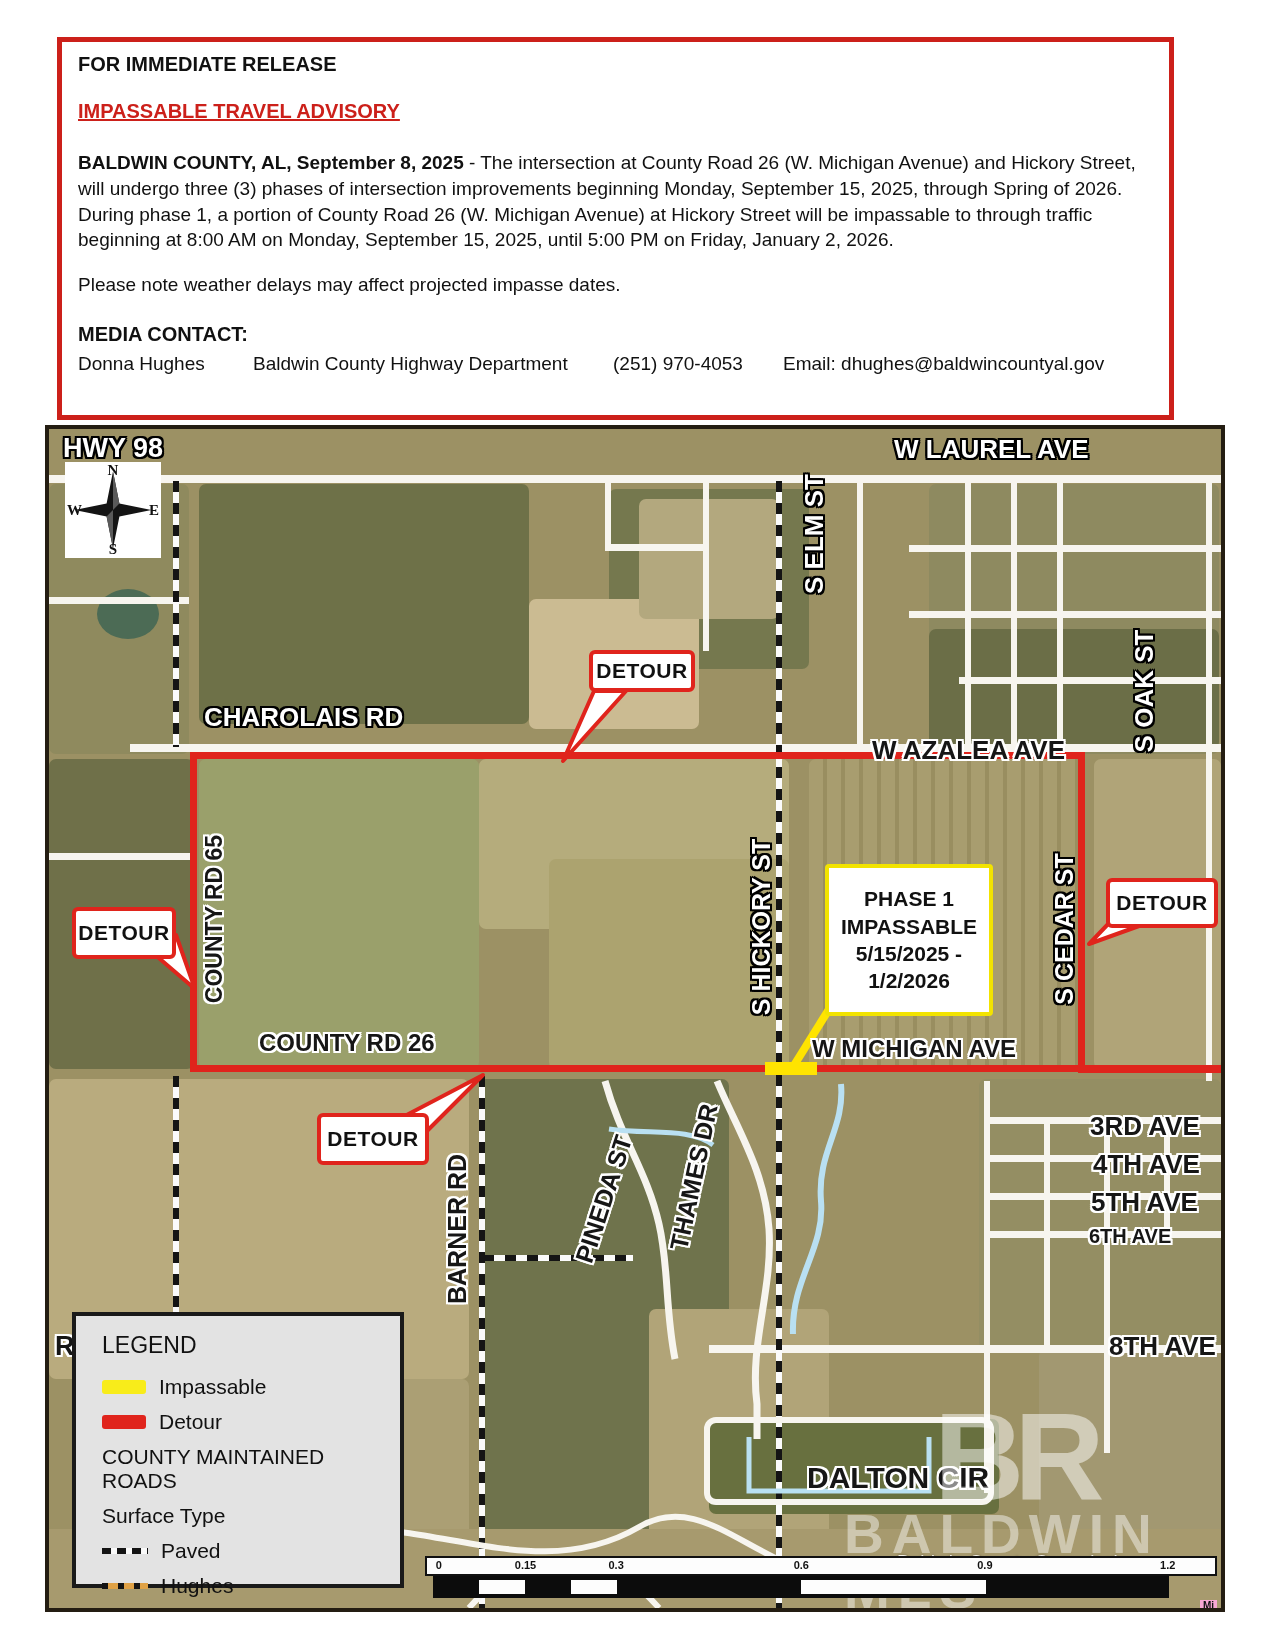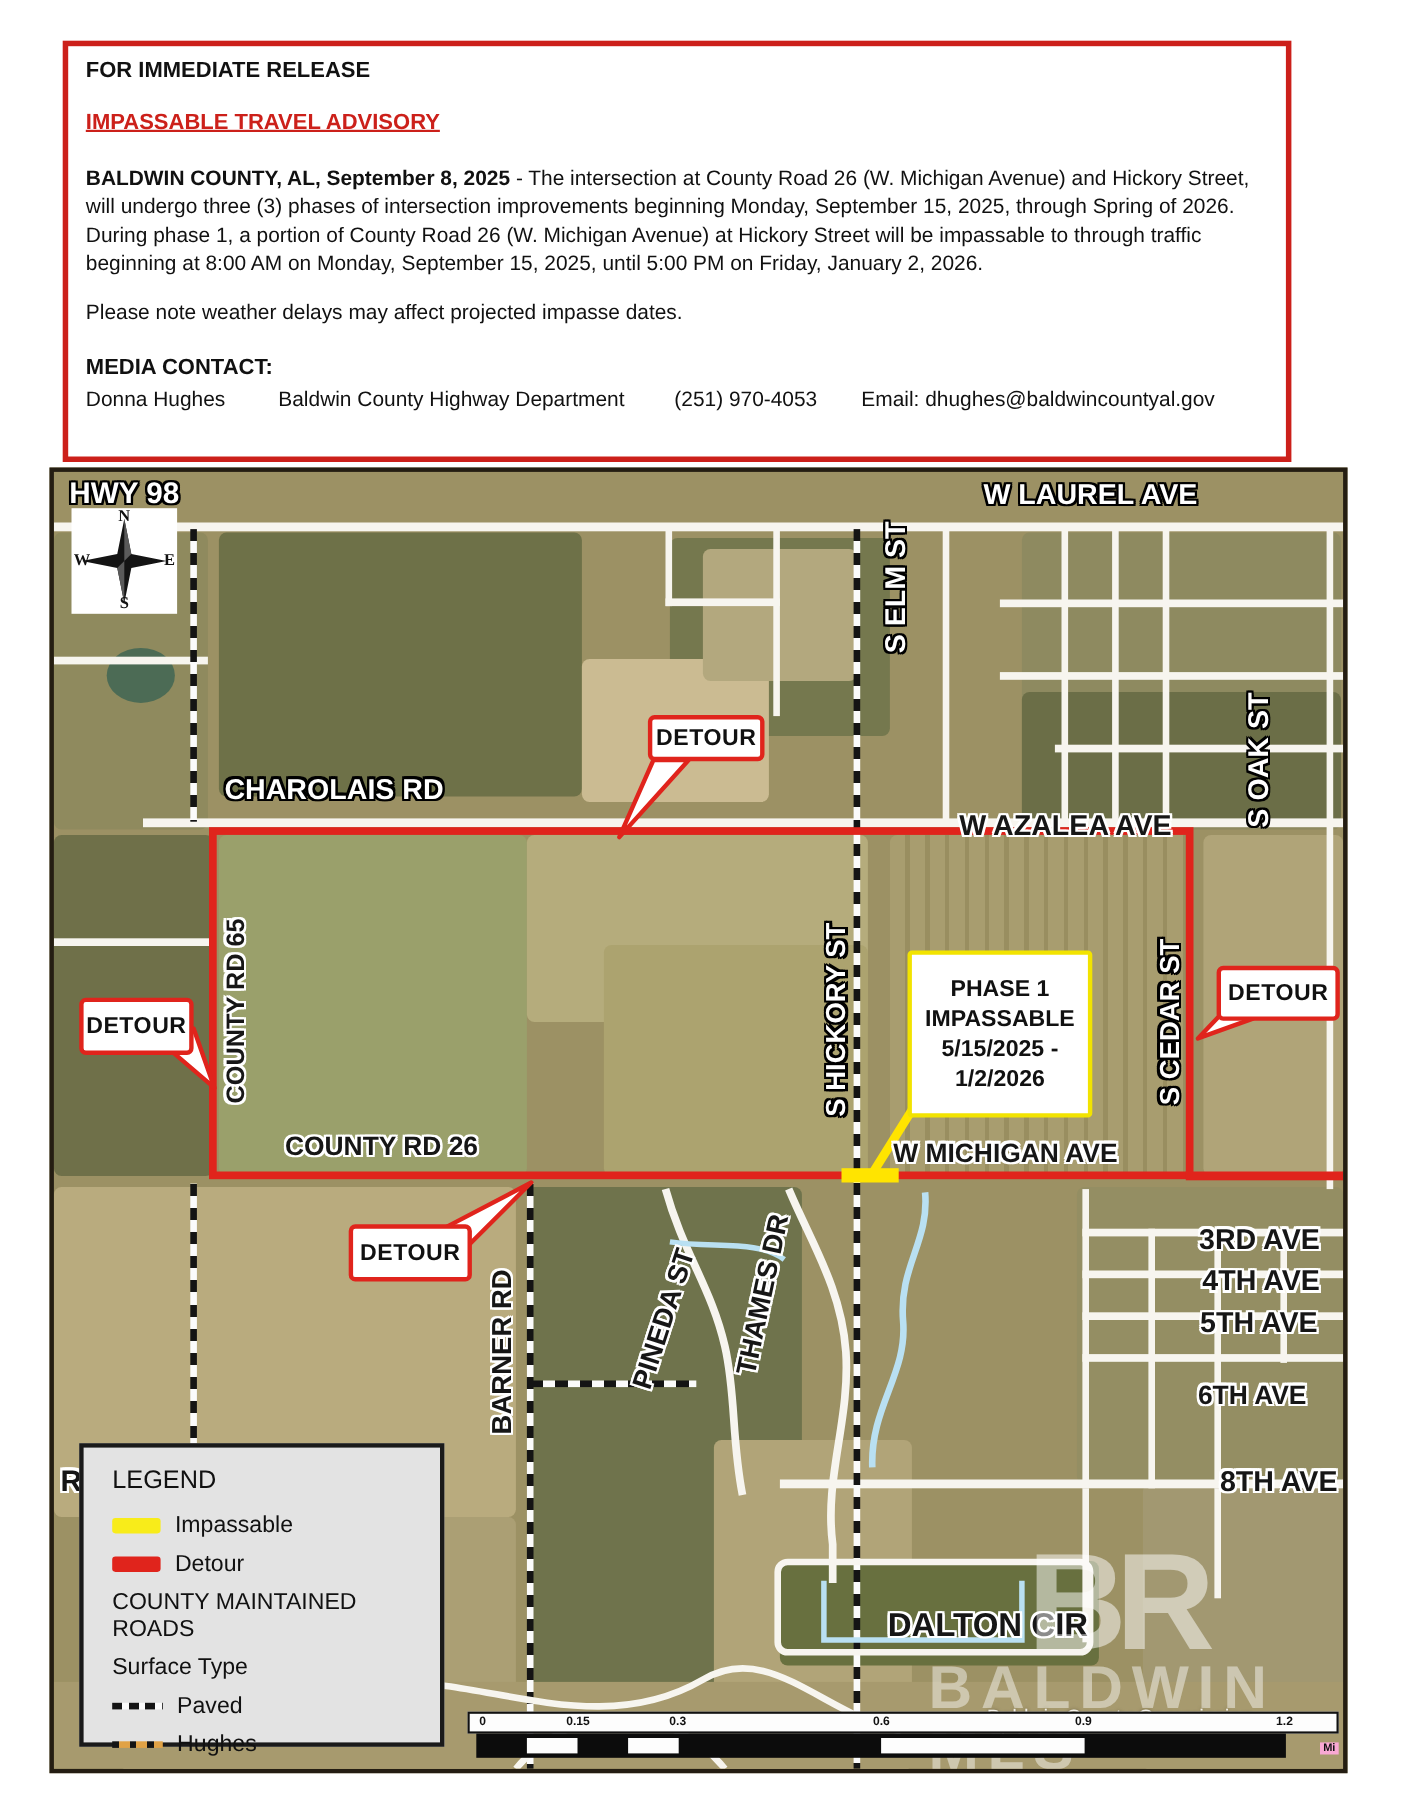--- a/index.html
+++ b/index.html
@@ -66,21 +66,21 @@
   .sw-pav{width:46px;height:6px;background:repeating-linear-gradient(90deg,#141414 0 9px,#fafafa 9px 15px);}
   .sw-unp{width:46px;height:6px;background:repeating-linear-gradient(90deg,#141414 0 6px,#e0a246 6px 16px);}
   .leg-plain{font-size:21px;margin-bottom:11px;}
   
   .scalebar{position:absolute;left:376px;top:1127px;width:792px;z-index:20;}
   .sb-ticks{position:relative;height:20px;background:#fdfdfd;border:2px solid #111;box-sizing:border-box;}
   .sb-ticks span{position:absolute;top:1px;font-size:11px;font-weight:bold;color:#111;transform:translateX(-50%);}
   .sb-bar{position:relative;height:22px;}
   .sb-black{position:absolute;left:1%;width:93%;top:0;height:100%;background:#0c0c0c;}
   .sb-white{position:absolute;top:4px;height:14px;background:#fdfdfd;}
-  .sb-mi{position:absolute;right:0;top:8px;background:#f9a8d4;color:#111;font-size:10px;
+  .sb-mi{position:absolute;right:0;top:24px;background:#f9a8d4;color:#111;font-size:10px;
     font-weight:bold;padding:0 3px;}
   
   .wm-br{position:absolute;left:885px;top:965px;font-size:125px;font-weight:bold;
     color:rgba(255,255,255,.5);z-index:18;letter-spacing:-10px;line-height:1;text-align:center;}
   .wm-mls{position:absolute;left:795px;top:1078px;font-size:55px;font-weight:bold;
     color:rgba(255,255,255,.45);z-index:18;letter-spacing:8px;line-height:1;}
   .wm-credit{position:absolute;left:848px;top:1122px;font-size:19px;color:#f4f1e8;z-index:18;
     text-shadow:0 0 3px rgba(60,50,30,.6);}
 </style>
 </head>
@@ -224,21 +224,21 @@
     <span class="lw vl" style="left:712px;top:498px;font-size:25px;">S HICKORY ST</span>
     <span class="lw vl" style="left:1015px;top:500px;font-size:25px;">S CEDAR ST</span>
 
     <span class="lb" style="left:823px;top:306px;font-size:26px;z-index:16;">W AZALEA AVE</span>
     <span class="lb vl" style="left:165px;top:490px;font-size:23px;">COUNTY RD 65</span>
     <span class="lb" style="left:210px;top:600px;font-size:24px;">COUNTY RD 26</span>
     <span class="lb" style="left:763px;top:606px;font-size:24px;">W MICHIGAN AVE</span>
     <span class="lb" style="left:1041px;top:682px;font-size:26px;">3RD AVE</span>
     <span class="lb" style="left:1044px;top:720px;font-size:26px;">4TH AVE</span>
     <span class="lb" style="left:1042px;top:758px;font-size:26px;">5TH AVE</span>
-    <span class="lb" style="left:1040px;top:796px;font-size:24px;margin-top:30px;">6TH AVE</span>
+    <span class="lb" style="left:1040px;top:796px;font-size:20px;">6TH AVE</span>
     <span class="lb" style="left:1060px;top:902px;font-size:26px;">8TH AVE</span>
     <span class="lb vl" style="left:408px;top:800px;font-size:25px;">BARNER RD</span>
     <span class="lb" style="left:555px;top:770px;font-size:25px;transform:translate(-50%,-50%) rotate(-72deg);">PINEDA ST</span>
     <span class="lb" style="left:645px;top:748px;font-size:25px;transform:translate(-50%,-50%) rotate(-78deg);">THAMES DR</span>
     <span class="lb" style="left:758px;top:1032px;font-size:30px;">DALTON CIR</span>
     <span class="lb" style="left:6px;top:902px;font-size:27px;z-index:19;">R</span>
 
     <div class="wm-br">BR</div>
     <div class="wm-mls">BALDWIN MLS</div>
     <div class="wm-credit">Baldwin County Commission, Alabama</div>

